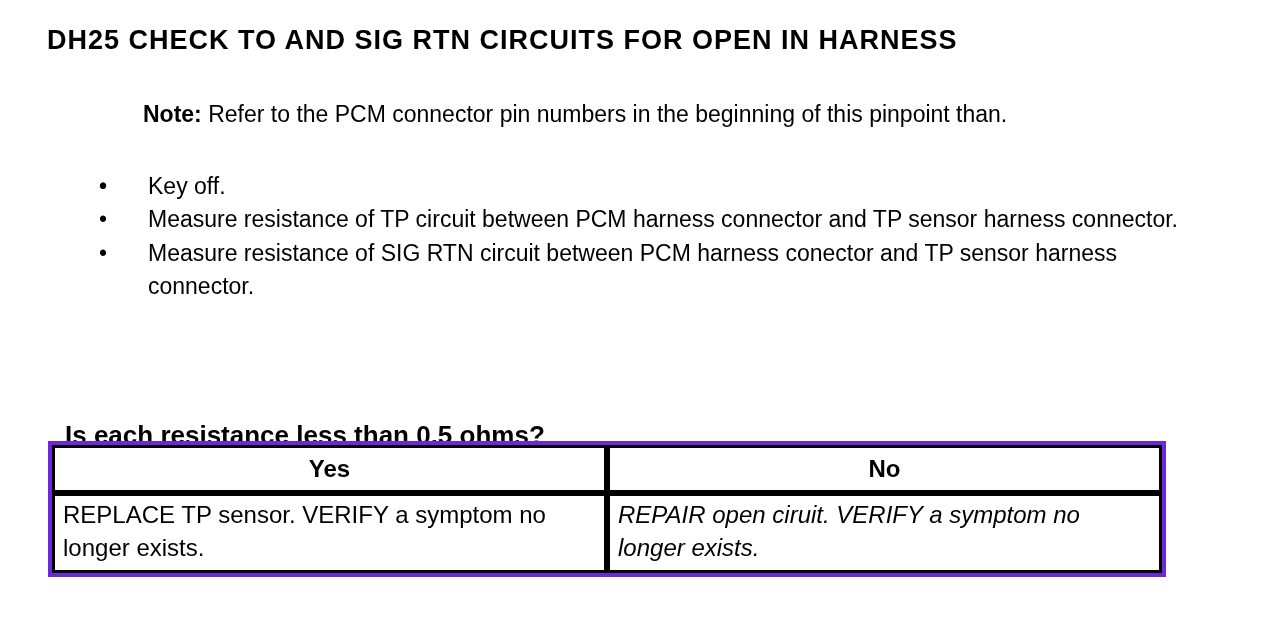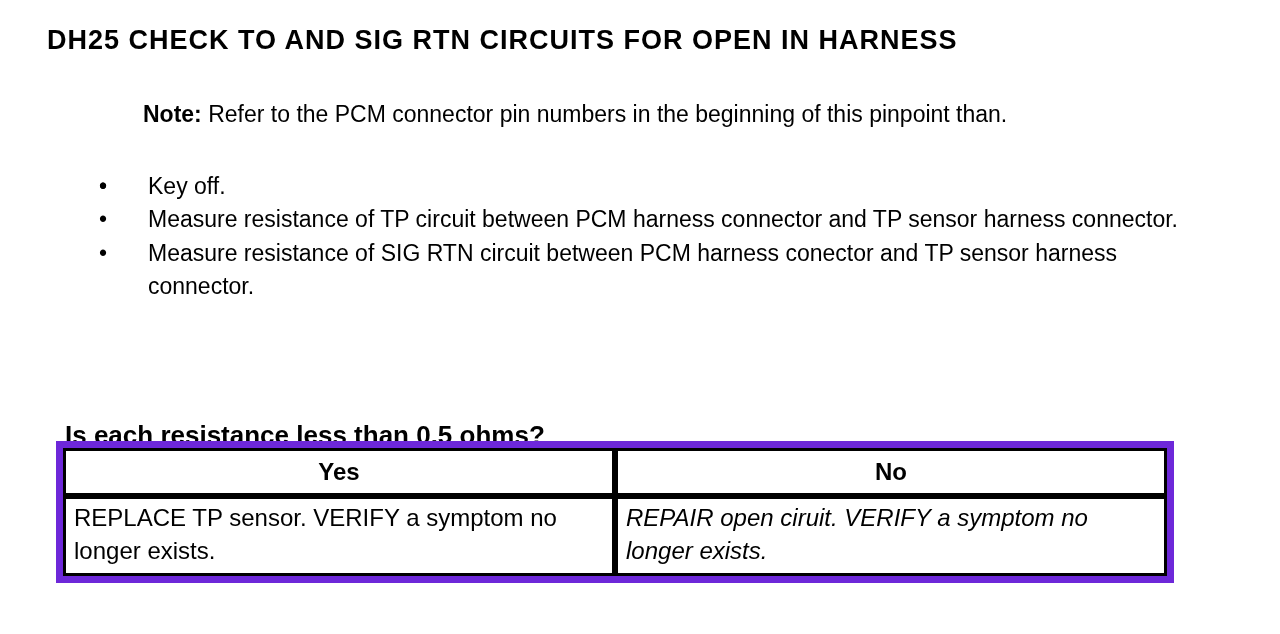--- a/index.html
+++ b/index.html
@@ -59,26 +59,26 @@
     left: 53px;
     top: 407px;
     margin: 12px;
     font-size: 26px;
     font-weight: bold;
     line-height: 32px;
     white-space: nowrap;
   }
   table.decision {
     position: absolute;
-    left: 56px;
+    left: 48px;
     top: 441px;
     width: 1118px;
     border-collapse: separate;
     border-spacing: 0;
-    border: 7px solid #6d28d9;
+    border: 4px solid #6d28d9;
     table-layout: fixed;
   }
   table.decision th, table.decision td {
     border: 3px solid #000000;
   }
   table.decision th {
     width: 50%;
     height: 42px;
     padding: 0;
     font-size: 24px;

